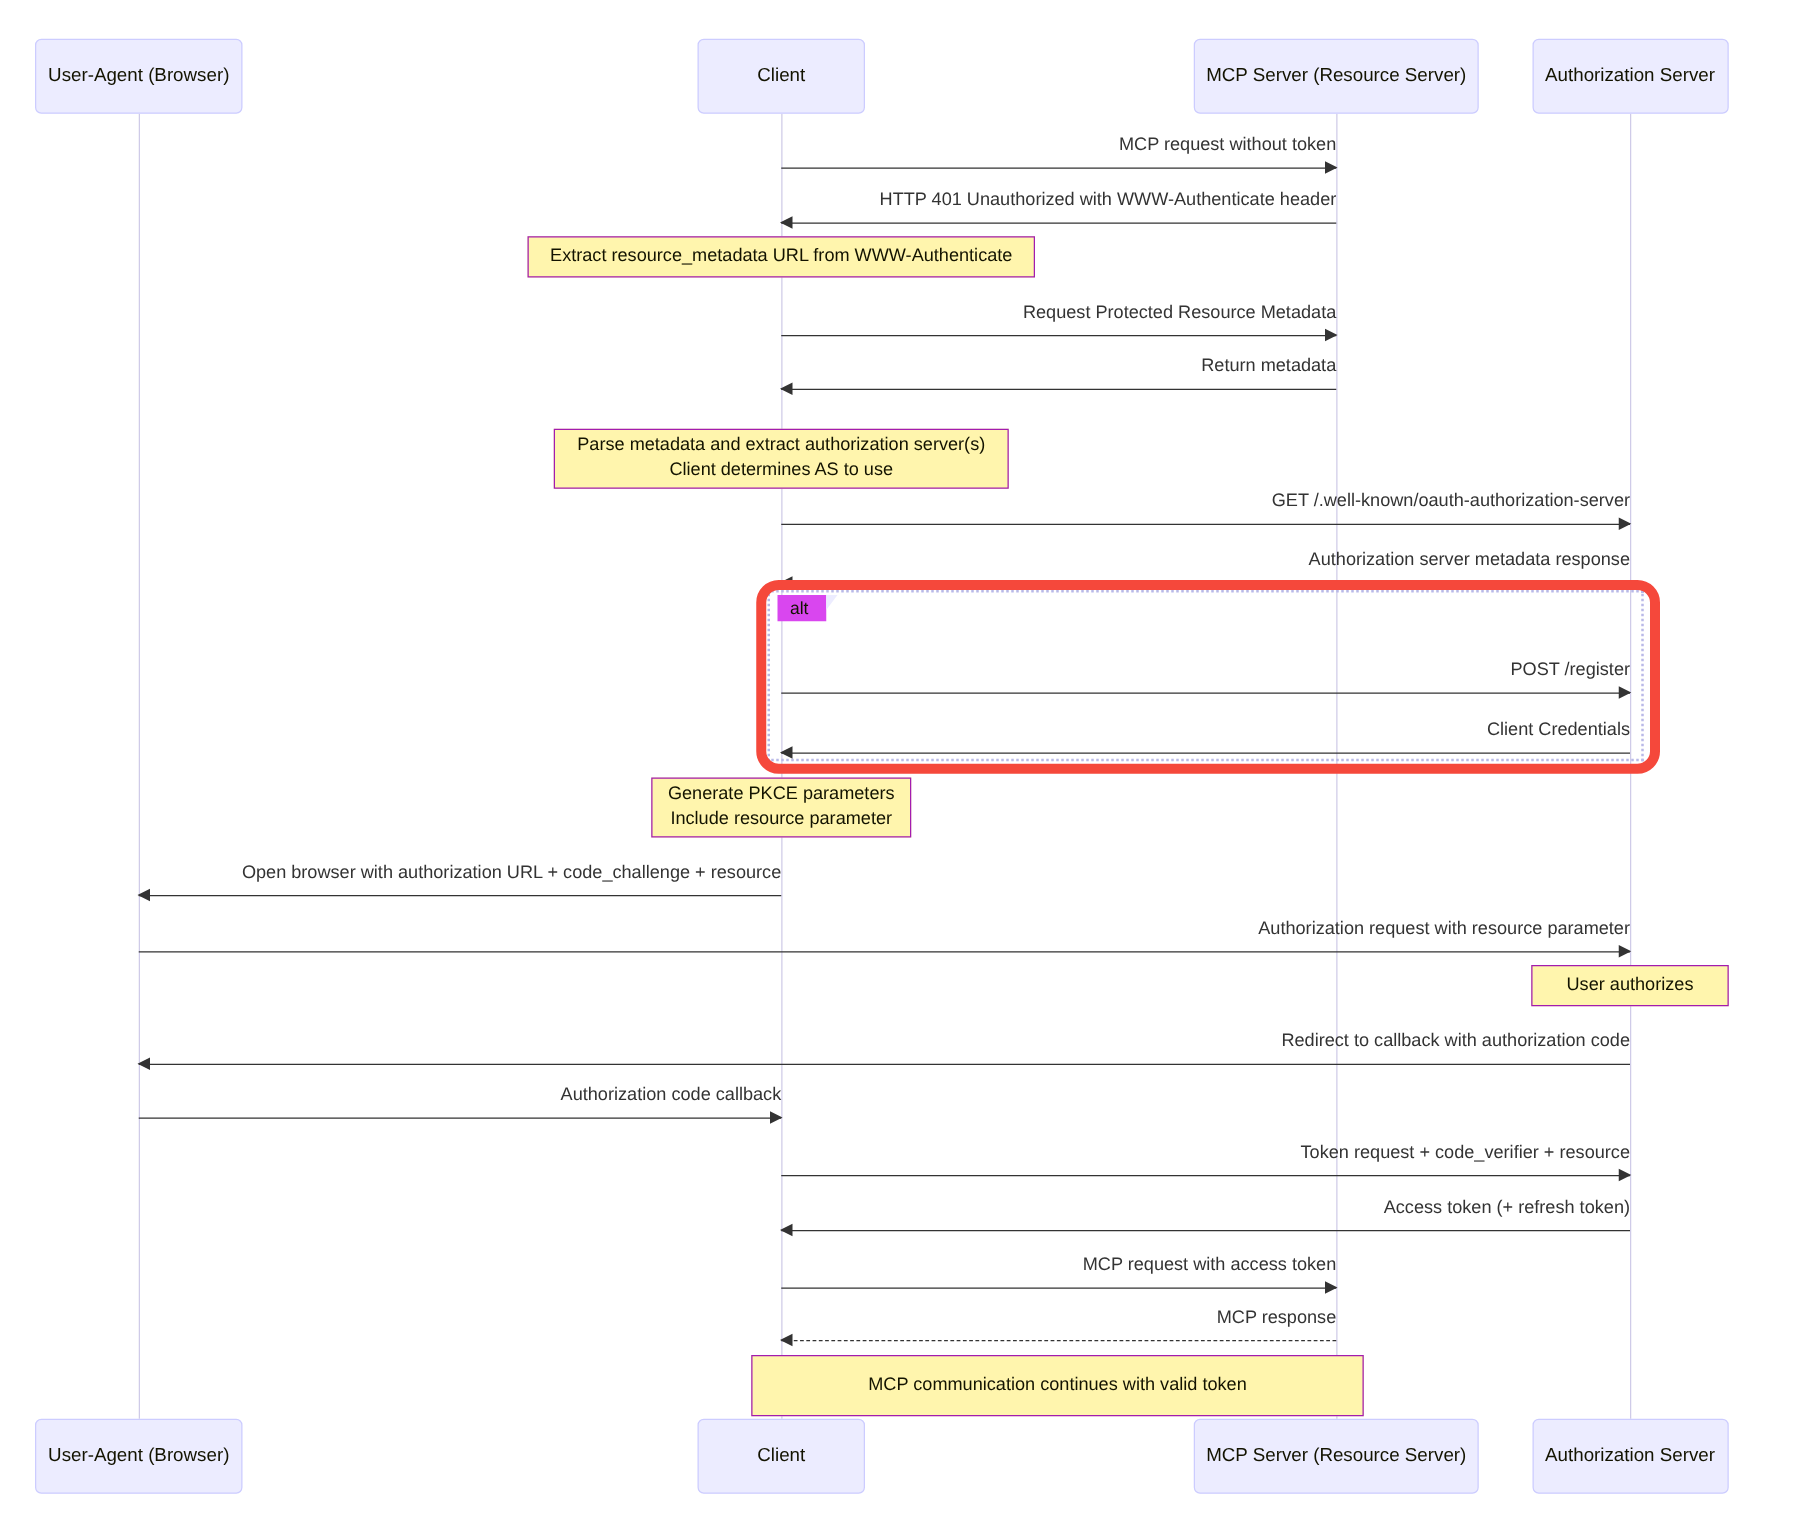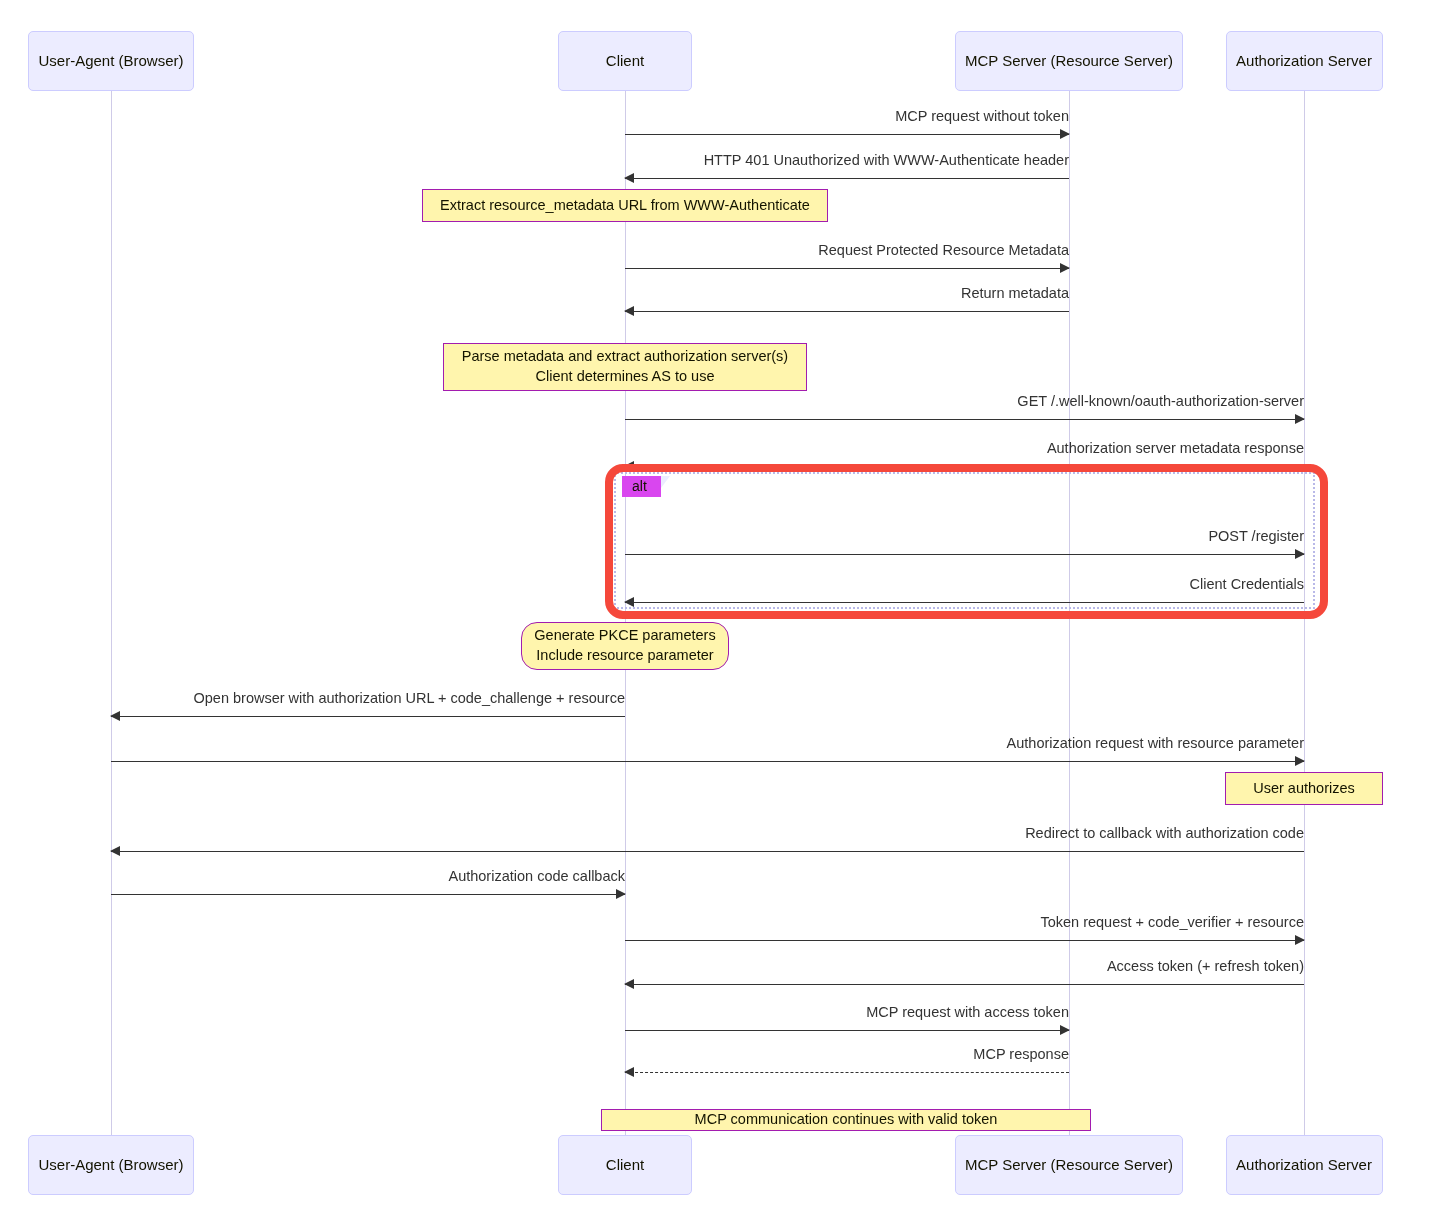--- a/index.html
+++ b/index.html
@@ -243,28 +243,28 @@
       <div class="head"></div>
       <div class="label">MCP response</div>
     </div>
     <div class="note" style="left: 422px; top: 189px; width: 406px; height: 33px;">
       <span class="note-line">Extract resource_metadata URL from WWW-Authenticate</span>
     </div>
     <div class="note" style="left: 443px; top: 323px; width: 364px; height: 48px; margin-top: 20px;">
       <span class="note-line">Parse metadata and extract authorization server(s)</span>
       <span class="note-line">Client determines AS to use</span>
     </div>
-    <div class="note" style="left: 521px; top: 622px; width: 208px; height: 48px; border-radius: 16px;">
+    <div class="note" style="left: 521px; top: 622px; width: 208px; height: 48px;">
       <span class="note-line">Generate PKCE parameters</span>
       <span class="note-line">Include resource parameter</span>
     </div>
     <div class="note" style="left: 1225px; top: 772px; width: 158px; height: 33px;">
       <span class="note-line">User authorizes</span>
     </div>
-    <div class="note" style="left: 601px; top: 1109px; width: 490px; height: 22px;">
+    <div class="note" style="left: 601px; top: 1084px; width: 490px; height: 49px;">
       <span class="note-line">MCP communication continues with valid token</span>
     </div>
     <div class="highlight" style="left: 605px; top: 464px; width: 723px; height: 155px;"></div>
     <div class="participant" style="left: 28px; top: 31px; width: 166px;">
       <span>User-Agent (Browser)</span>
     </div>
     <div class="participant" style="left: 28px; top: 1135px; width: 166px;">
       <span>User-Agent (Browser)</span>
     </div>
     <div class="participant" style="left: 558px; top: 31px; width: 134px;">

